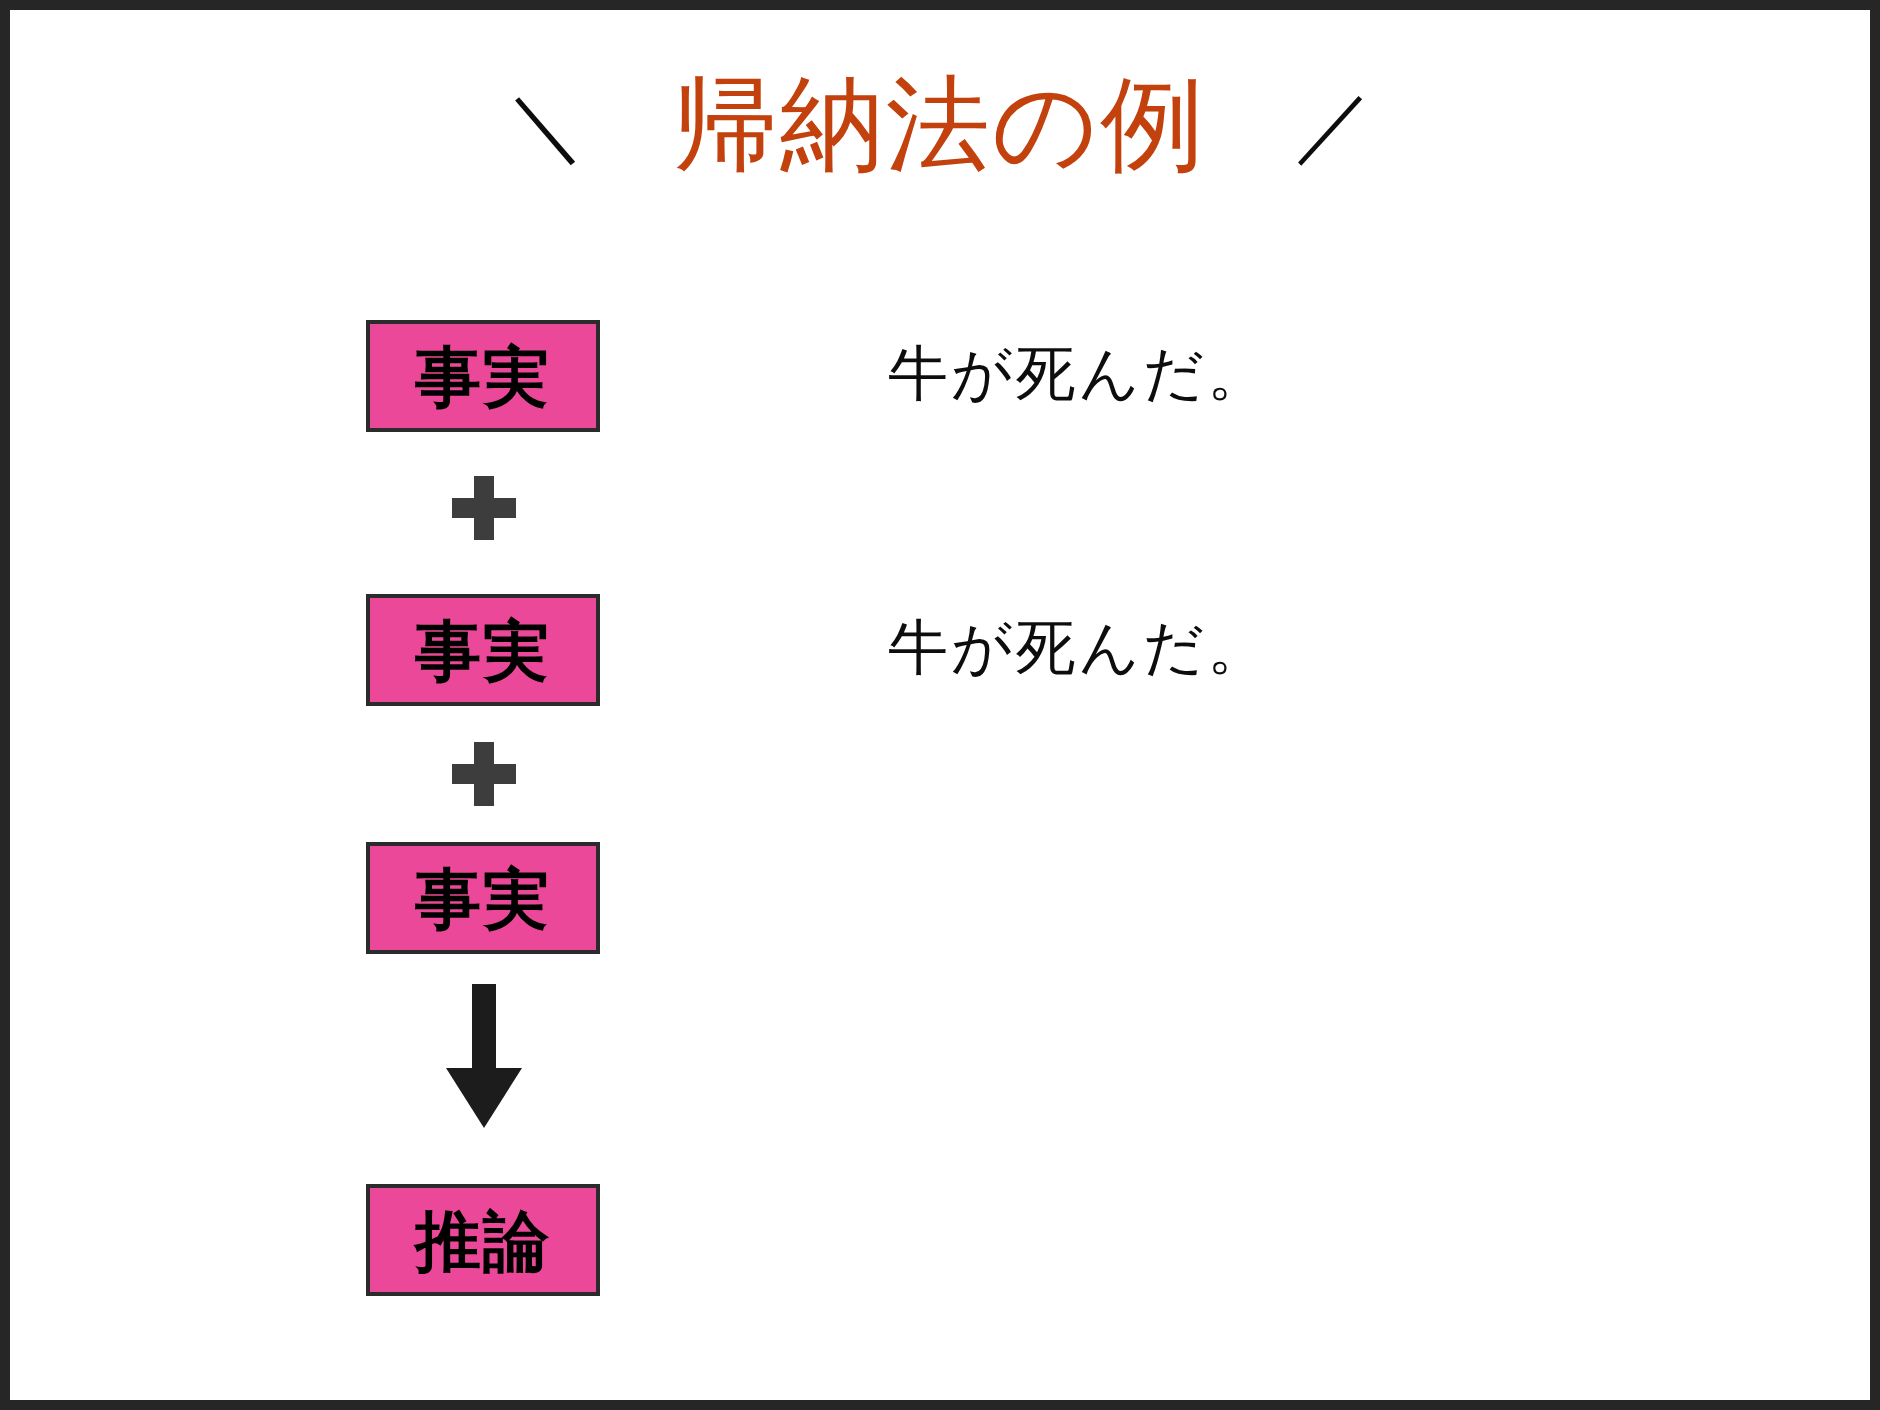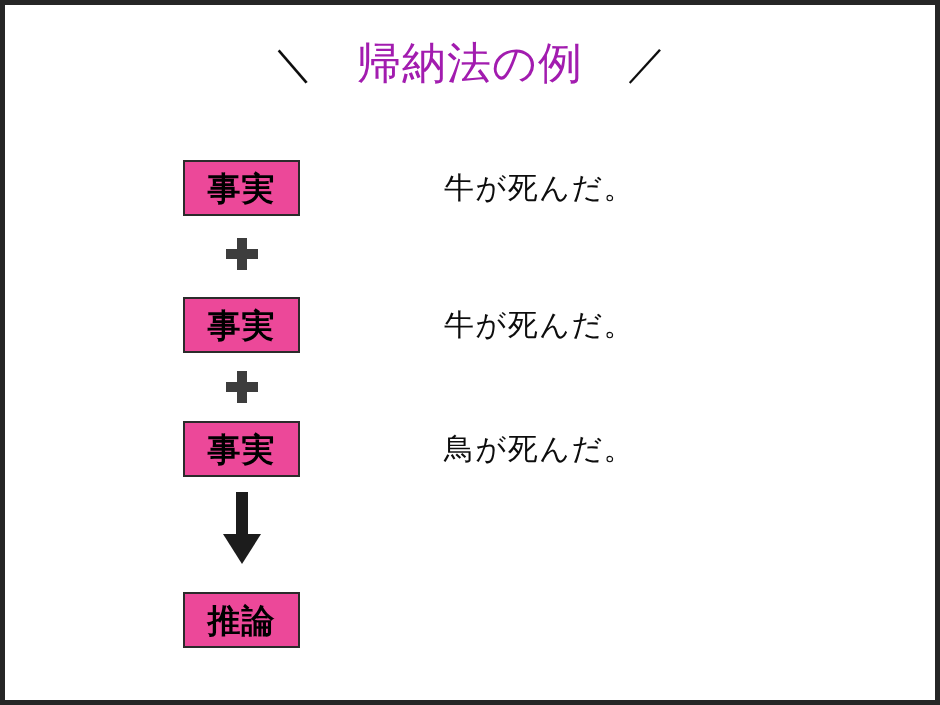--- a/index.html
+++ b/index.html
@@ -48,23 +48,23 @@
   }
   .title-slash {
     font-size: 40px;
     line-height: 1;
     color: #0d0d0d;
     font-weight: 400;
     display: inline-block;
   }
   .title-slash.left  { transform: rotate(0deg); }
   .title-text {
-    font-size: 44px;
-    line-height: 1;
-    color: #a21caf;
+    font-size: 52px;
+    line-height: 1;
+    color: #c2410c;
     letter-spacing: 1px;
     white-space: nowrap;
   }
 
   
   .row {
     position: absolute;
     left: 0;
     width: 930px;
     height: 56px;
@@ -189,21 +189,20 @@
 
     <div class="connector-plus" style="top:362px;">
       <span class="bar-h"></span>
       <span class="bar-v"></span>
     </div>
 
     <div class="row" style="top:416px;">
       <div class="row-box">
         <span class="row-box-label">事実</span>
       </div>
-      <div class="row-text">鳥が死んだ。</div>
     </div>
 
     <div class="connector-arrow" style="top:487px;">
       <span class="shaft"></span>
       <span class="head"></span>
     </div>
 
     <div class="row" style="top:587px;text-align:center;">
       <div class="row-box">
         <span class="row-box-label">推論</span>

